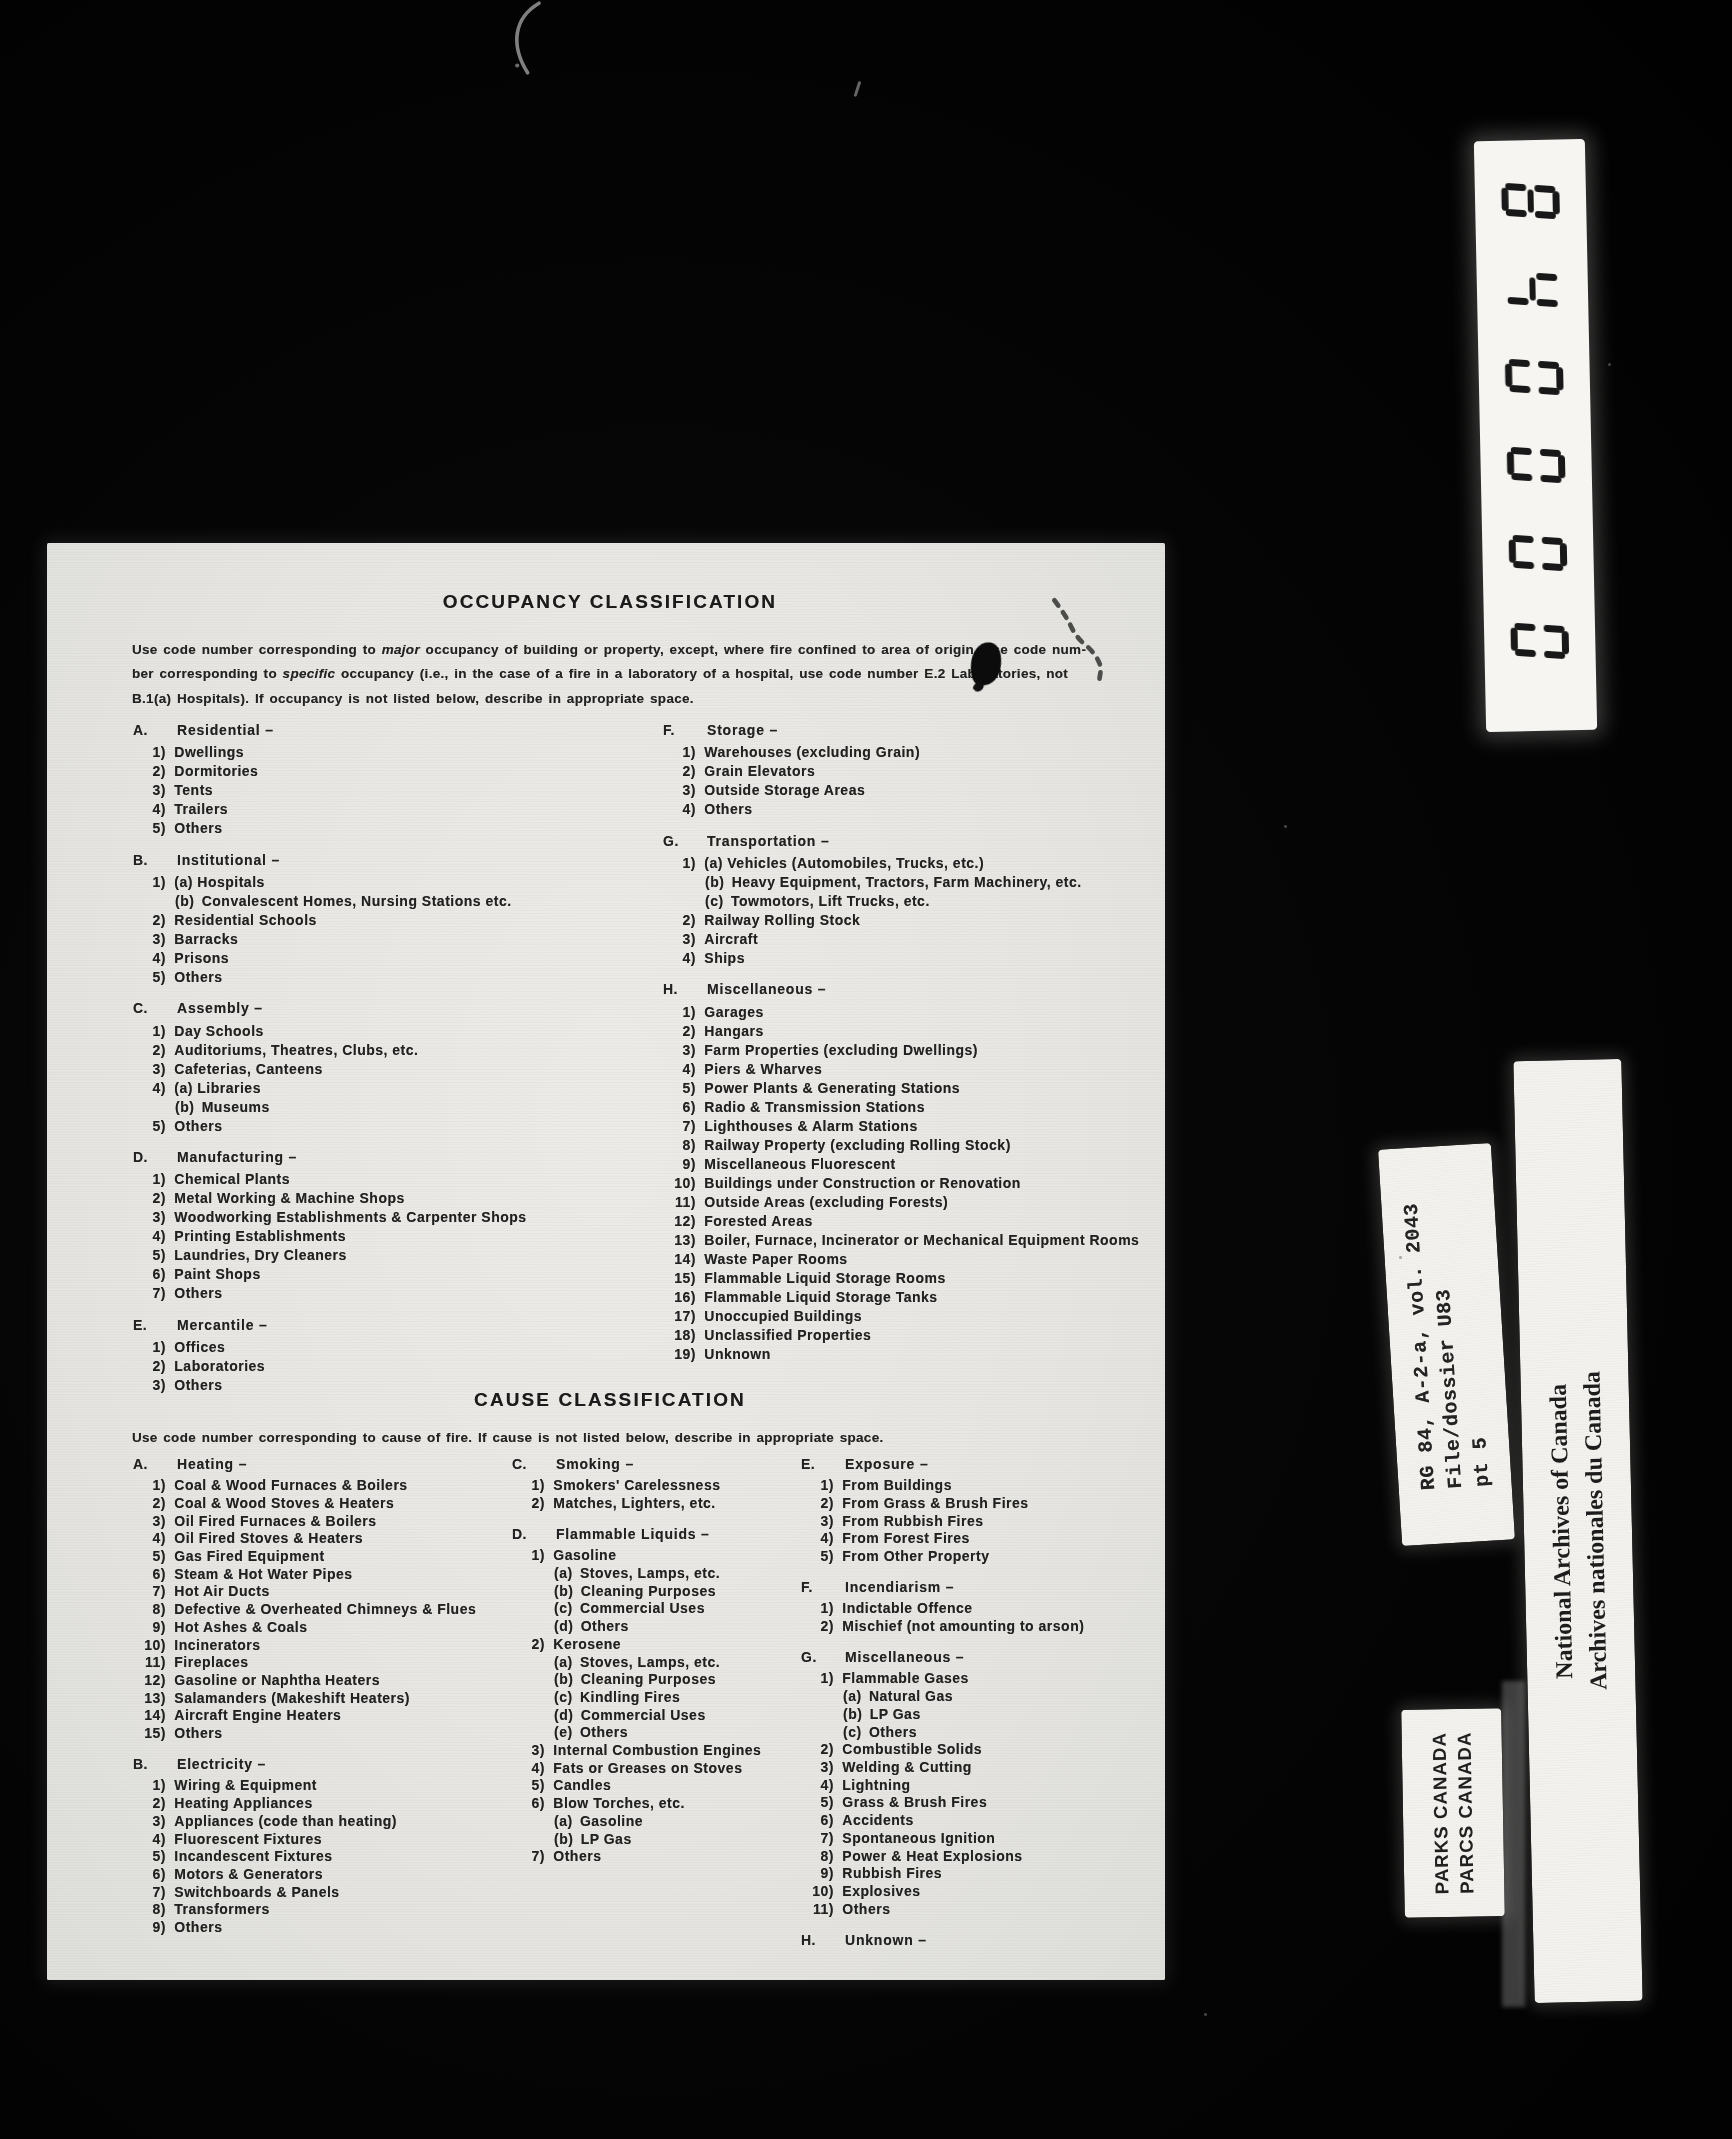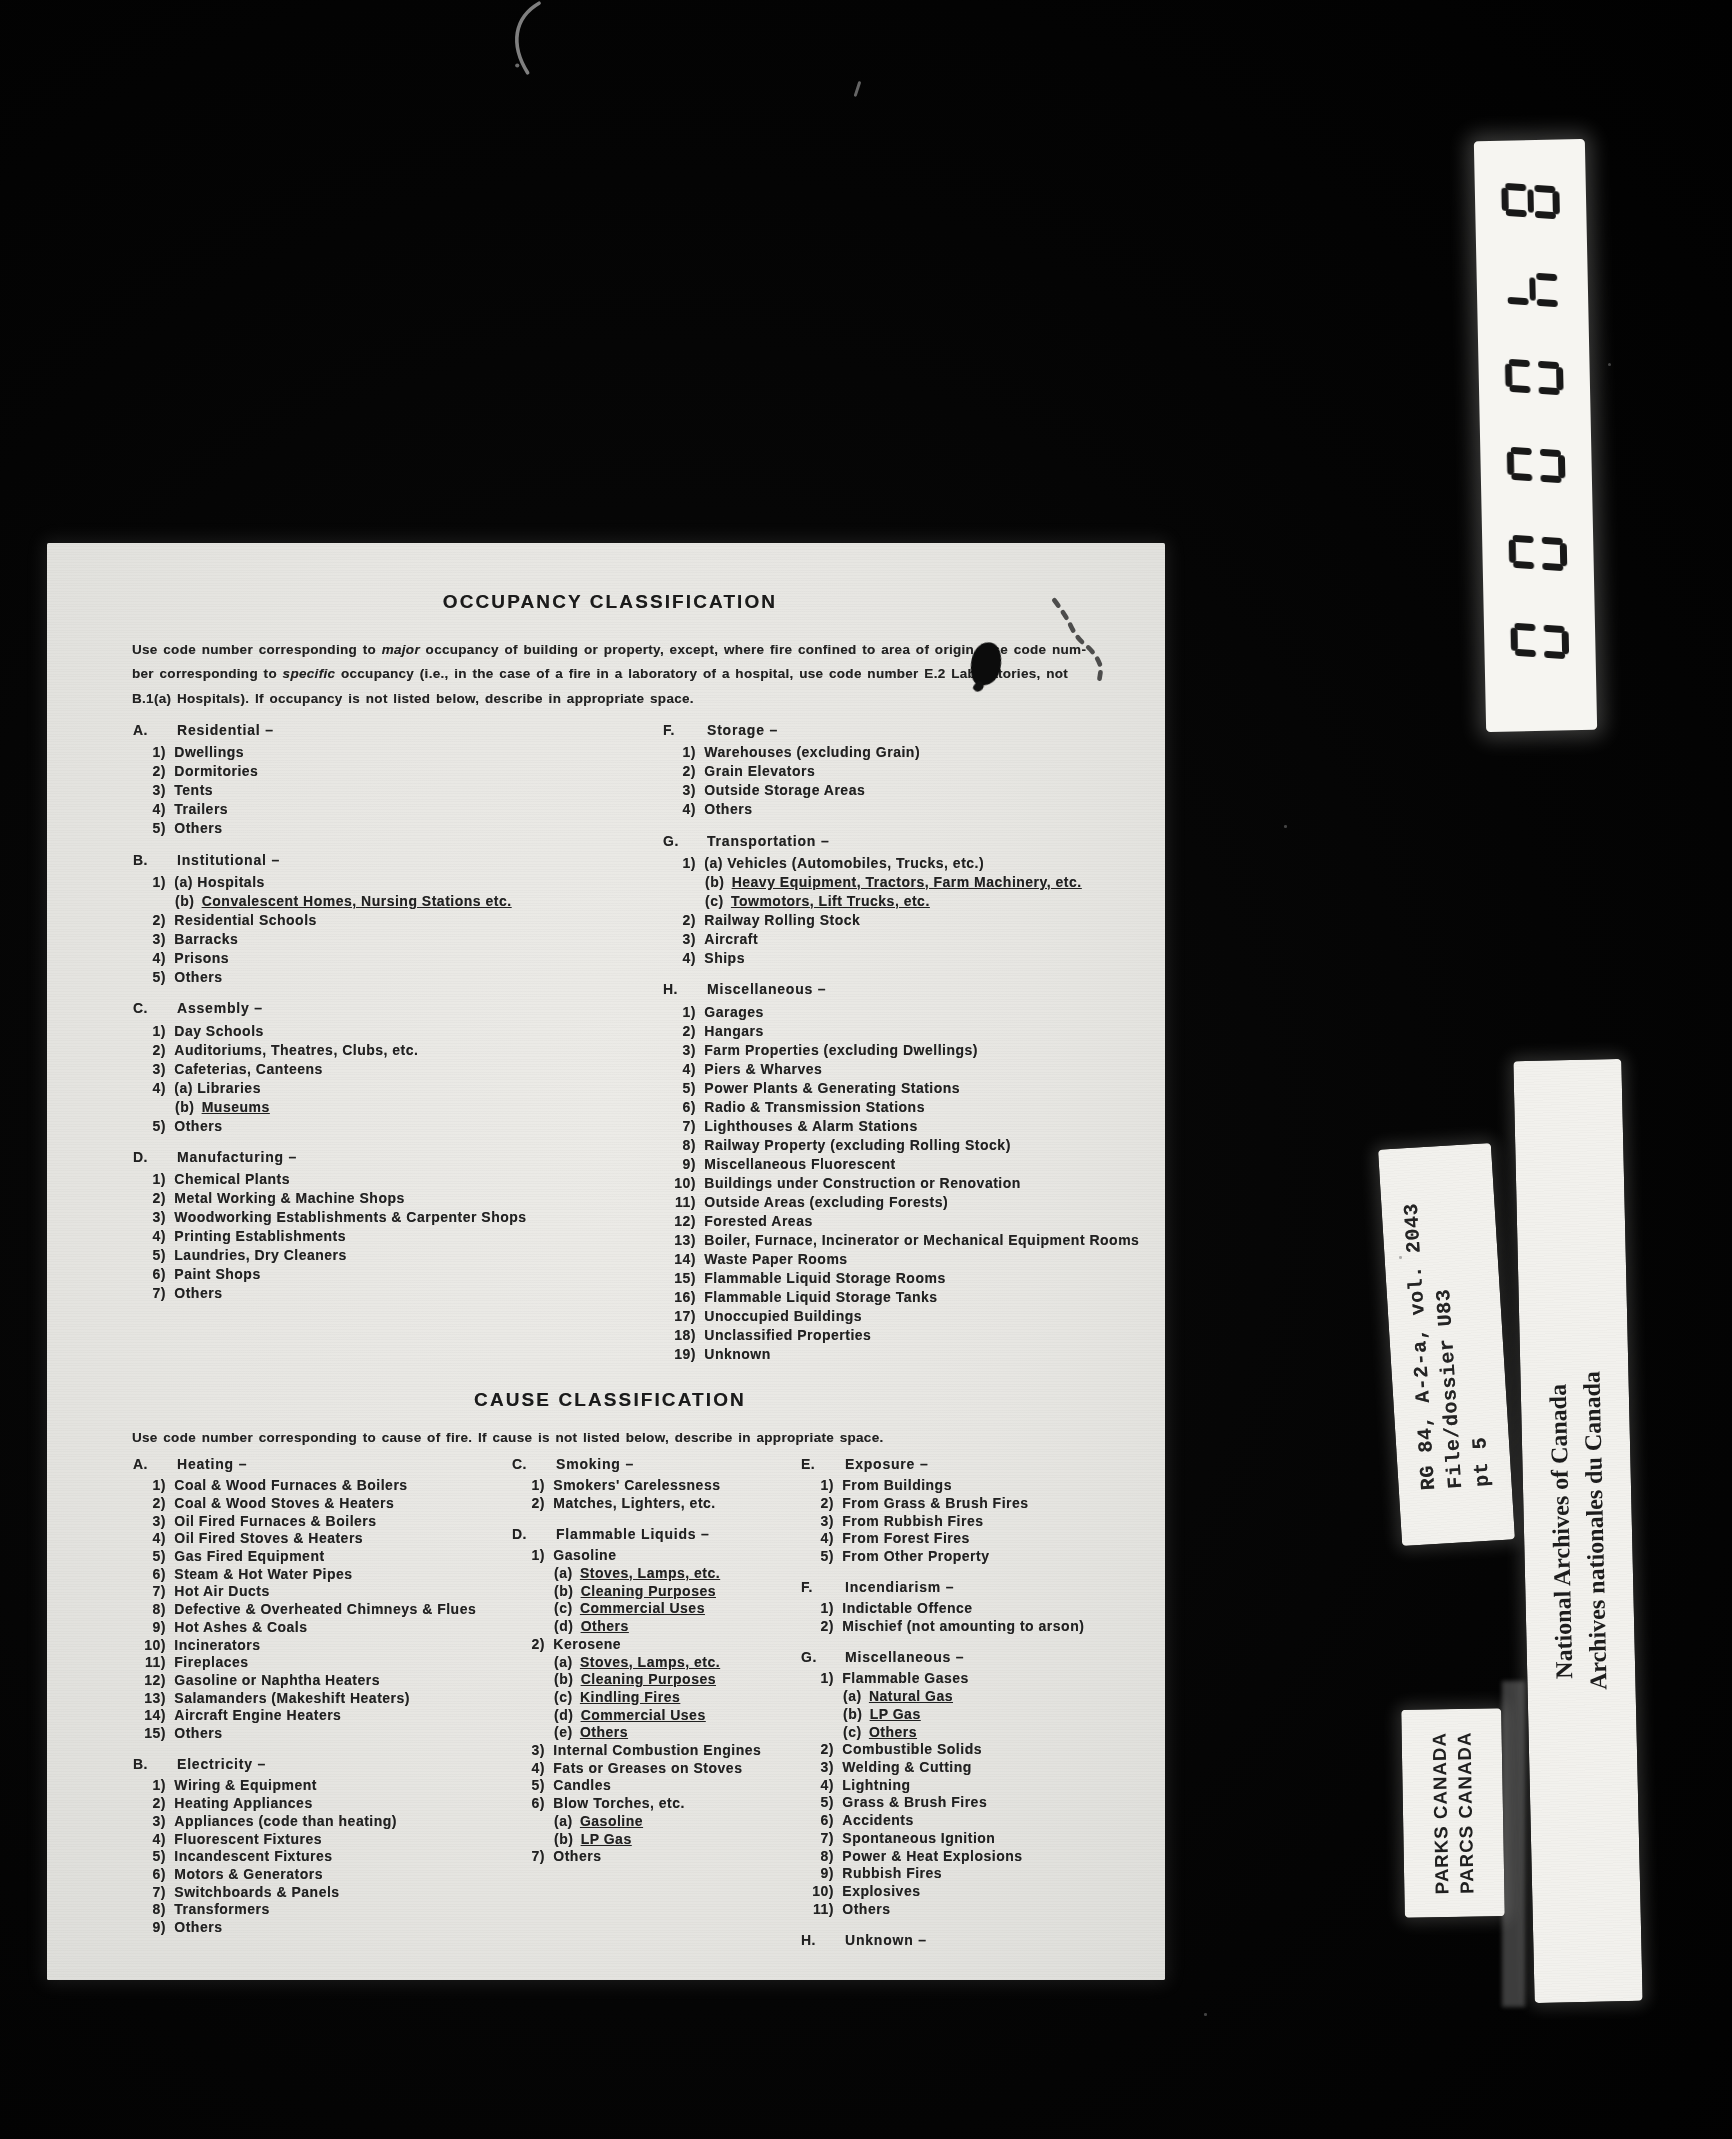--- a/index.html
+++ b/index.html
@@ -33,21 +33,21 @@
   .cause-col-1{left:465px;top:913px;width:291px;}
   .cause-col-2{left:754px;top:913px;width:364px;}
   .cause-col-0 .row,.cause-col-1 .row,.cause-col-2 .row{line-height:17.7px;}
   .section{margin:0 0 2.1px 0;}
   .sec-header{margin:13.5px 0 5.2px 0;white-space:nowrap;}
   .section:first-child .sec-header{margin-top:0;}
   .letter{display:inline-block;width:44px;}
   .sec-title{letter-spacing:0.8px;}
   .row{line-height:19px;white-space:nowrap;}
   .row .num{display:inline-block;width:33px;text-align:right;margin-right:8.3px;}
-  .row.sub{padding-left:42px;text-decoration:underline;}
+  .row.sub{padding-left:42px;}
   .row.sub .num{width:auto;text-align:left;margin-right:7.3px;}
 
   
   .blot{position:absolute;left:924px;top:99px;width:30px;height:44px;background:#0c0c0c;
     border-radius:52% 48% 58% 42% / 46% 54% 44% 56%;transform:rotate(12deg);filter:blur(0.6px);}
   .blot::after{content:"";position:absolute;left:8.3px;bottom:-7.3px;width:8.8px;height:11.4px;
     background:#101010;border-radius:50% 50% 62% 38%;transform:rotate(25deg);}
   .squiggle{position:absolute;left:998px;top:52px;}
 
   
@@ -138,20 +138,26 @@
         </div>
         <div class="section">
           <div class="sec-header"><span class="letter">D.</span><span class="sec-title">Manufacturing –</span></div>
           <div class="row"><span class="num">1)</span><span class="txt">Chemical Plants</span></div>
           <div class="row"><span class="num">2)</span><span class="txt">Metal Working &amp; Machine Shops</span></div>
           <div class="row"><span class="num">3)</span><span class="txt">Woodworking Establishments &amp; Carpenter Shops</span></div>
           <div class="row"><span class="num">4)</span><span class="txt">Printing Establishments</span></div>
           <div class="row"><span class="num">5)</span><span class="txt">Laundries, Dry Cleaners</span></div>
           <div class="row"><span class="num">6)</span><span class="txt">Paint Shops</span></div>
           <div class="row"><span class="num">7)</span><span class="txt">Others</span></div>
+        </div>
+        <div class="section">
+          <div class="sec-header"><span class="letter">E.</span><span class="sec-title">Mercantile –</span></div>
+          <div class="row"><span class="num">1)</span><span class="txt">Offices</span></div>
+          <div class="row"><span class="num">2)</span><span class="txt">Laboratories</span></div>
+          <div class="row"><span class="num">3)</span><span class="txt">Others</span></div>
         </div>
       </div>
     <div class="listcol occ-col-1">
         <div class="section">
           <div class="sec-header"><span class="letter">F.</span><span class="sec-title">Storage –</span></div>
           <div class="row"><span class="num">1)</span><span class="txt">Warehouses (excluding Grain)</span></div>
           <div class="row"><span class="num">2)</span><span class="txt">Grain Elevators</span></div>
           <div class="row"><span class="num">3)</span><span class="txt">Outside Storage Areas</span></div>
           <div class="row"><span class="num">4)</span><span class="txt">Others</span></div>
         </div>

